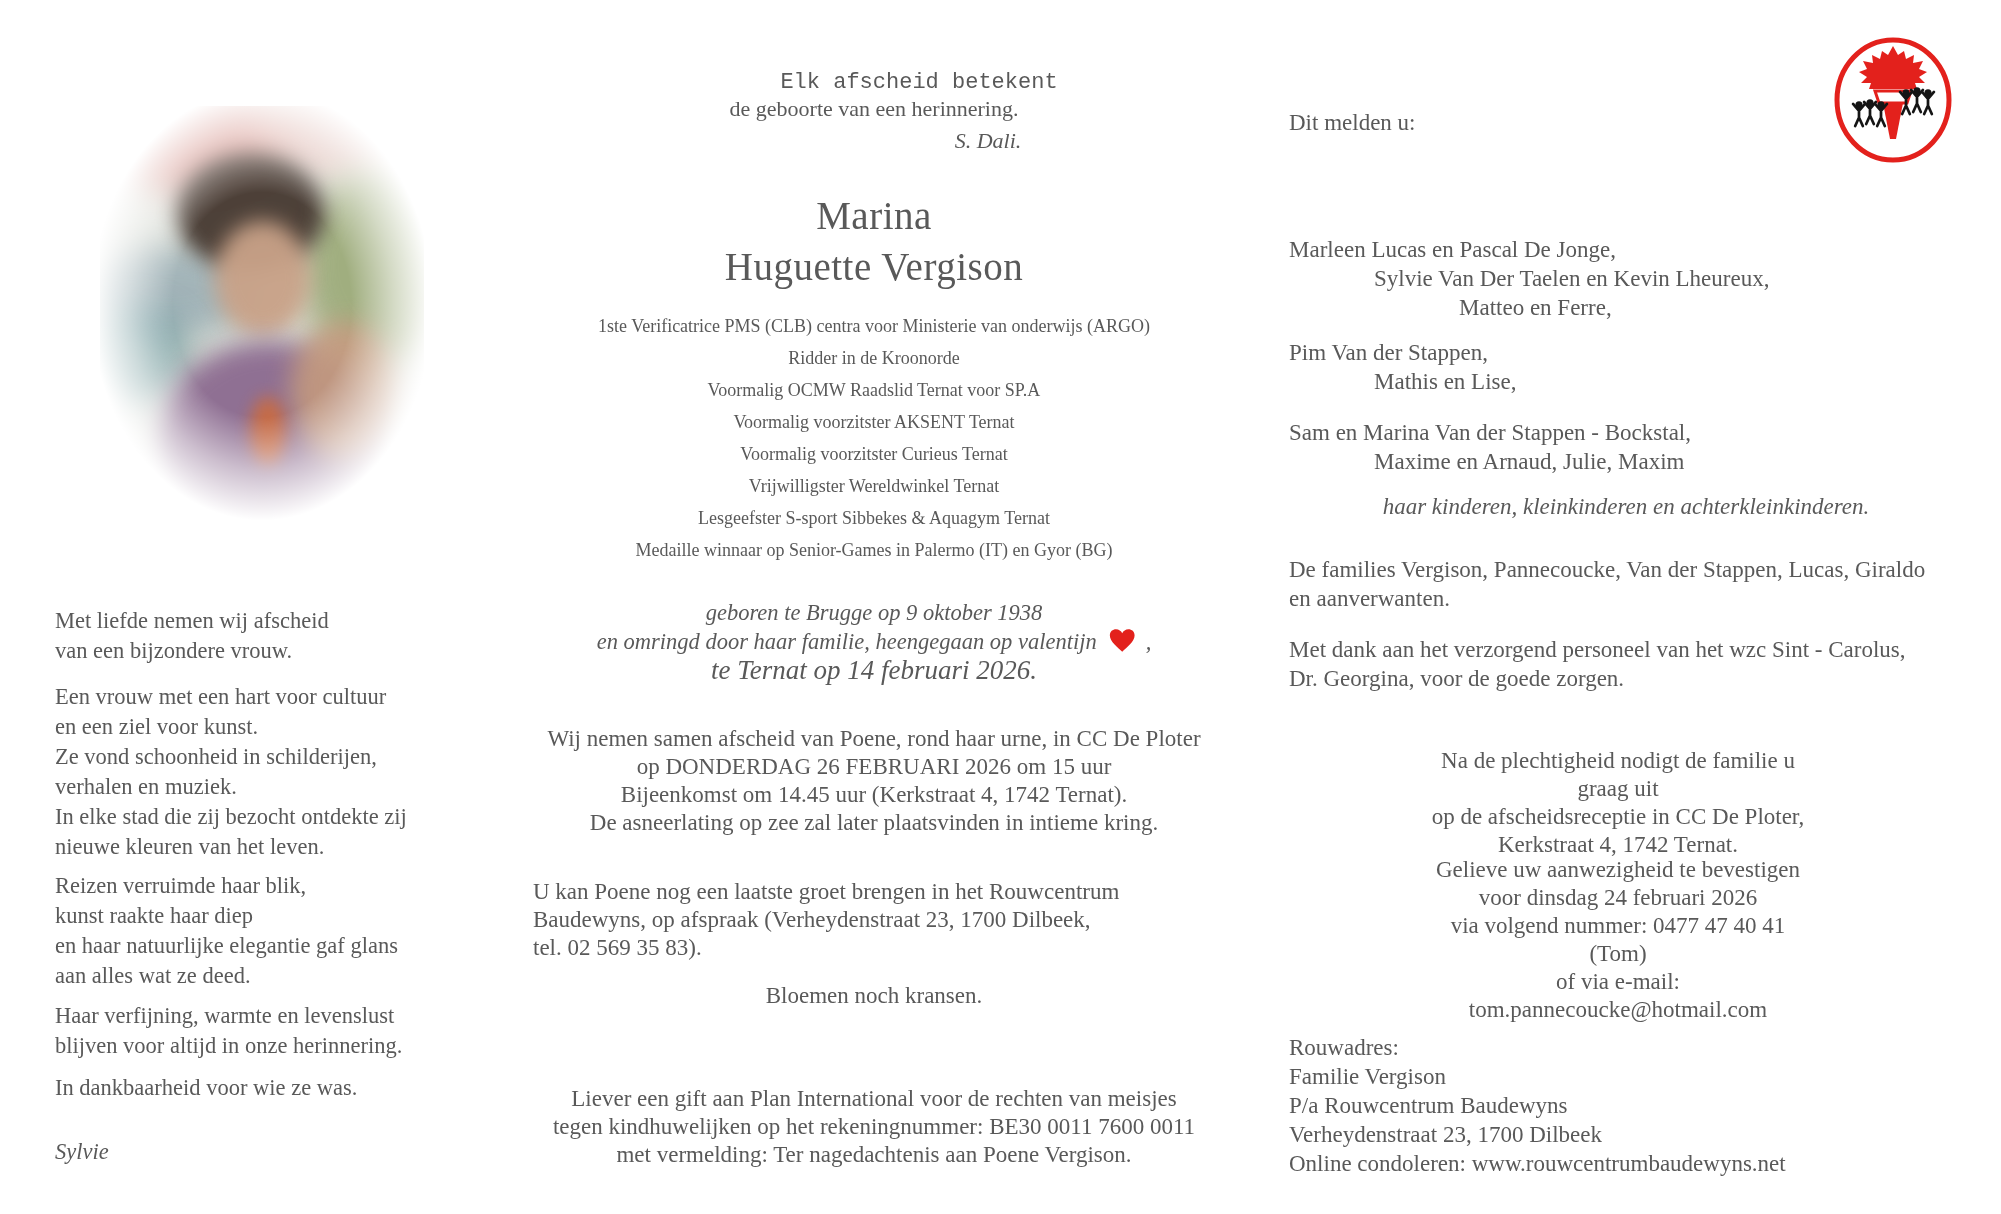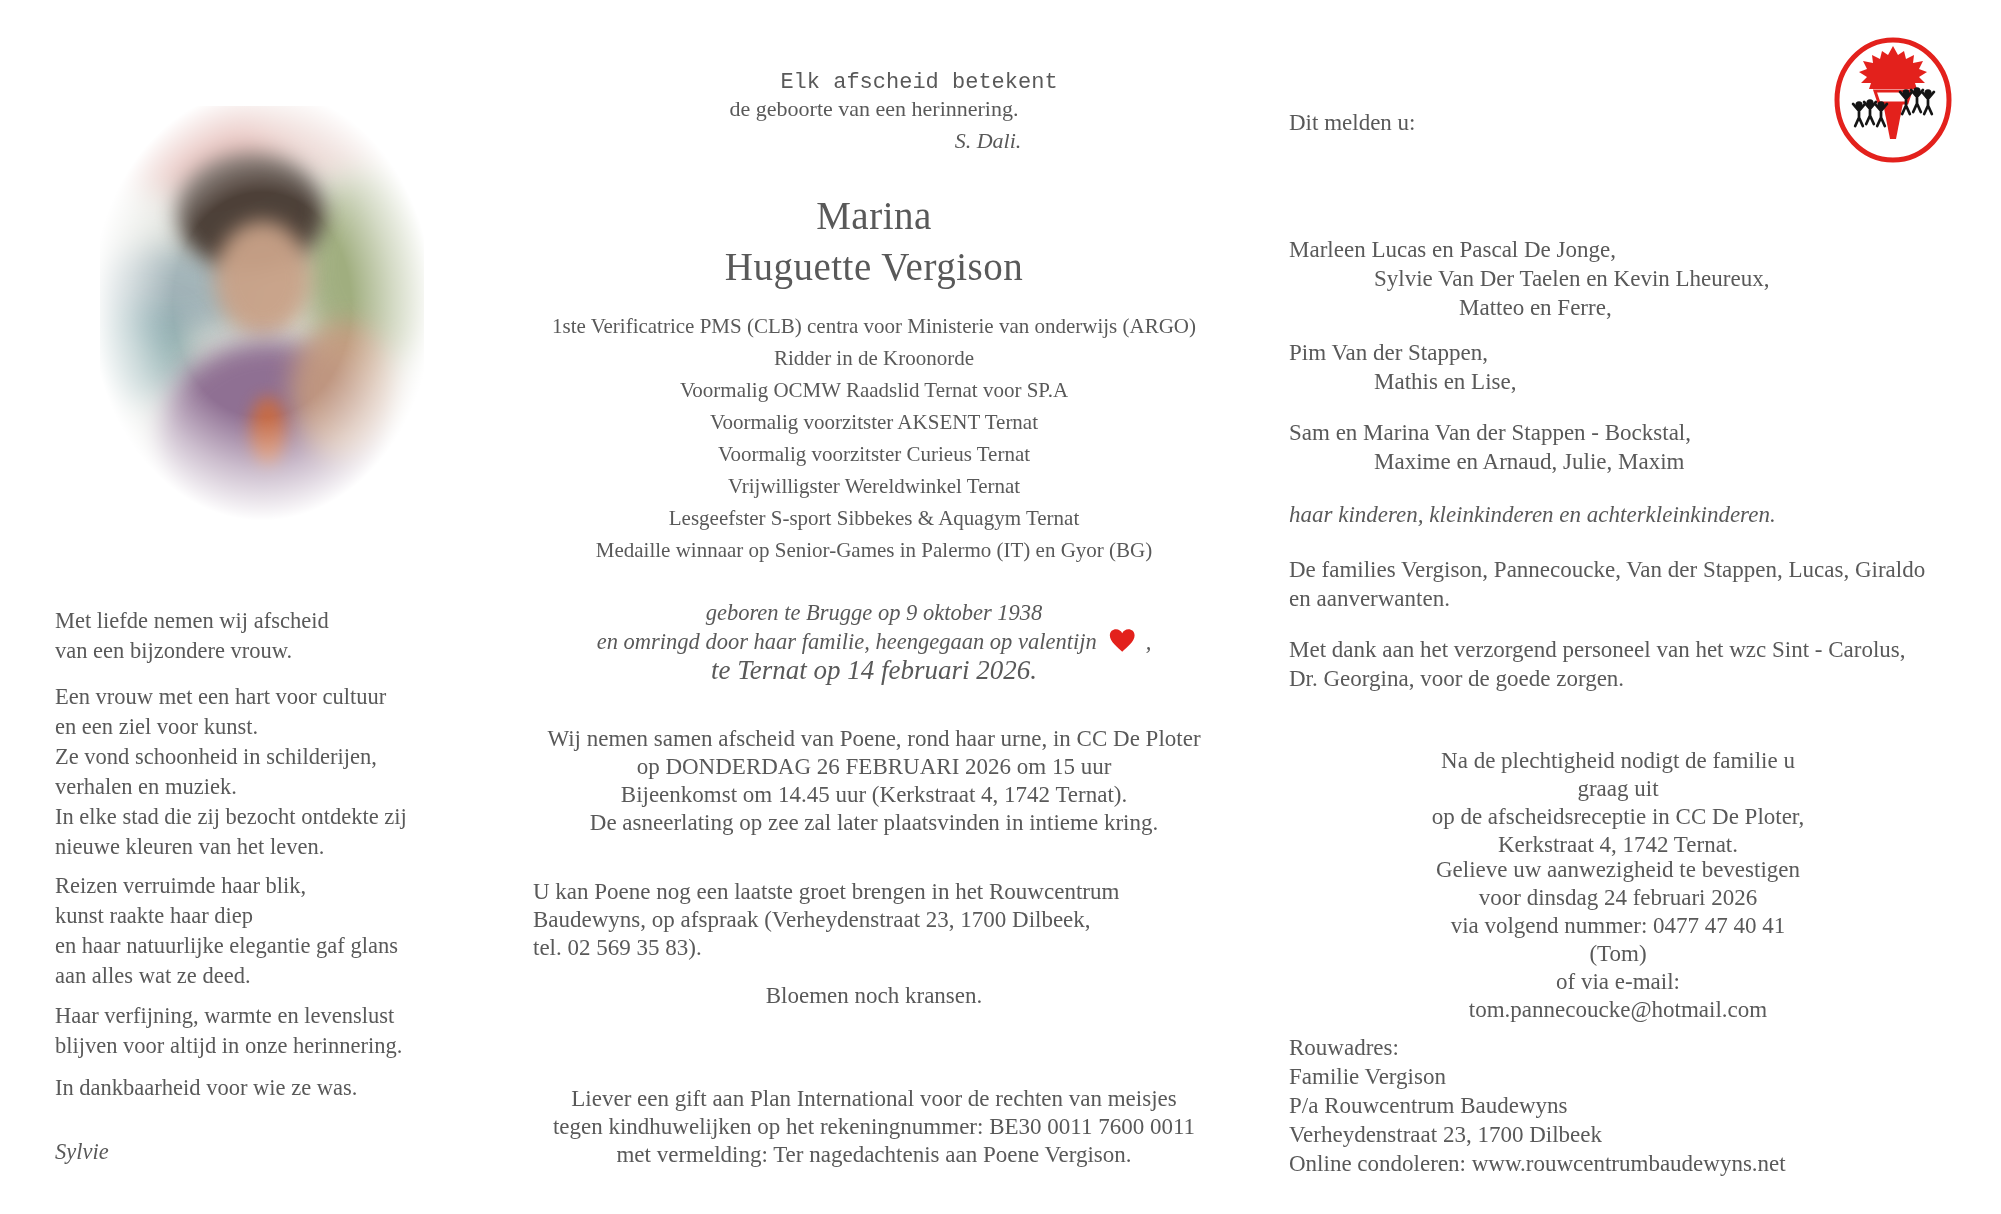--- a/index.html
+++ b/index.html
@@ -6,27 +6,27 @@
   .card{position:relative;width:2001px;height:1214px;background:#fff;
         font-family:"Liberation Serif",serif;color:#595959;overflow:hidden;}
   .abs{position:absolute;}
   .t{font-size:23px;line-height:29px;}
   .lh28{line-height:28px;}
   .pre{white-space:pre-line;}
   .it{font-style:italic;}
   .cx{transform:translateX(-50%);text-align:center;white-space:nowrap;}
   .cxp{transform:translateX(-50%);text-align:center;}
   .left-col{font-size:22.5px;line-height:30px;}
-  .titles{font-size:21px;line-height:32px;}
+  .titles{font-size:18px;line-height:32px;}
   .quote{font-size:22px;line-height:26px;}
   .big{font-size:39px;line-height:50px;letter-spacing:.5px;}
   .grp div{min-height:29px;}
   .ind1{margin-left:85px;}
   .ind2{margin-left:170px;}
-  .note-right{width:674px;text-align:left;margin-top:8px;}
+  .note-right{width:674px;text-align:center;}
   .heart{display:inline-block;vertical-align:-4px;margin:0 10px 0 12px;}
   
   .photo{overflow:hidden;background:#d9dcd4;}
   .blob{position:absolute;border-radius:50%;filter:blur(16px);}
   .vig{position:absolute;inset:0;
        background:radial-gradient(ellipse 55% 52% at 50% 46%,
          rgba(255,255,255,0) 50%, rgba(255,255,255,.55) 74%, #ffffff 96%);}
 </style>
 </head>
 <body>

